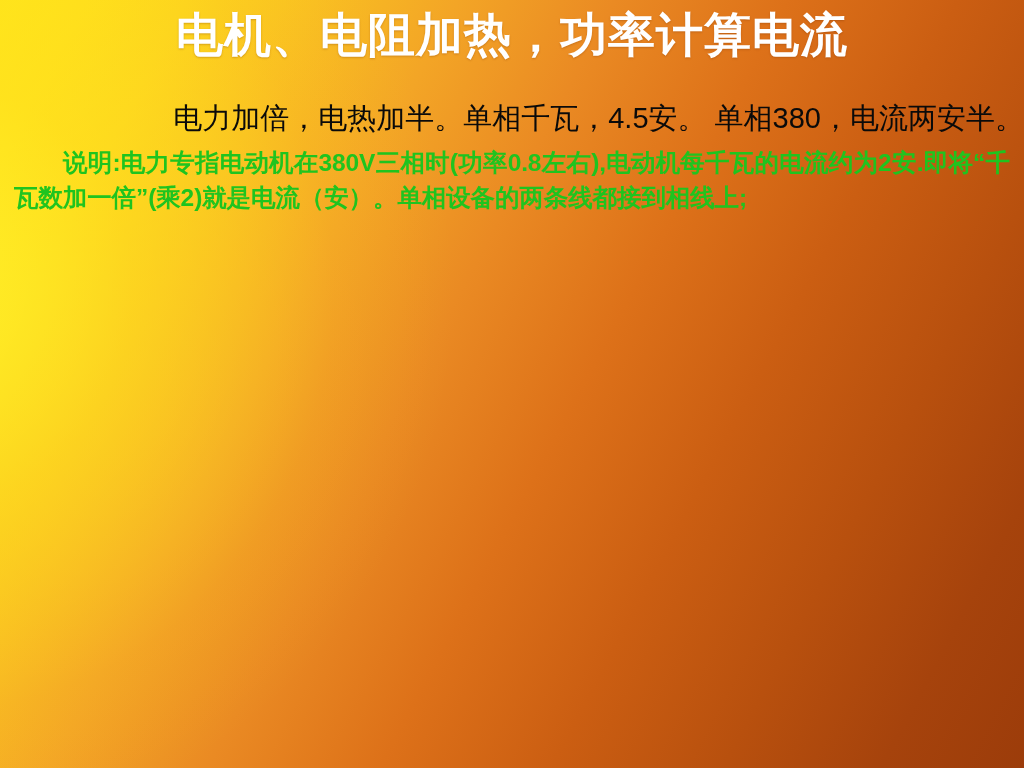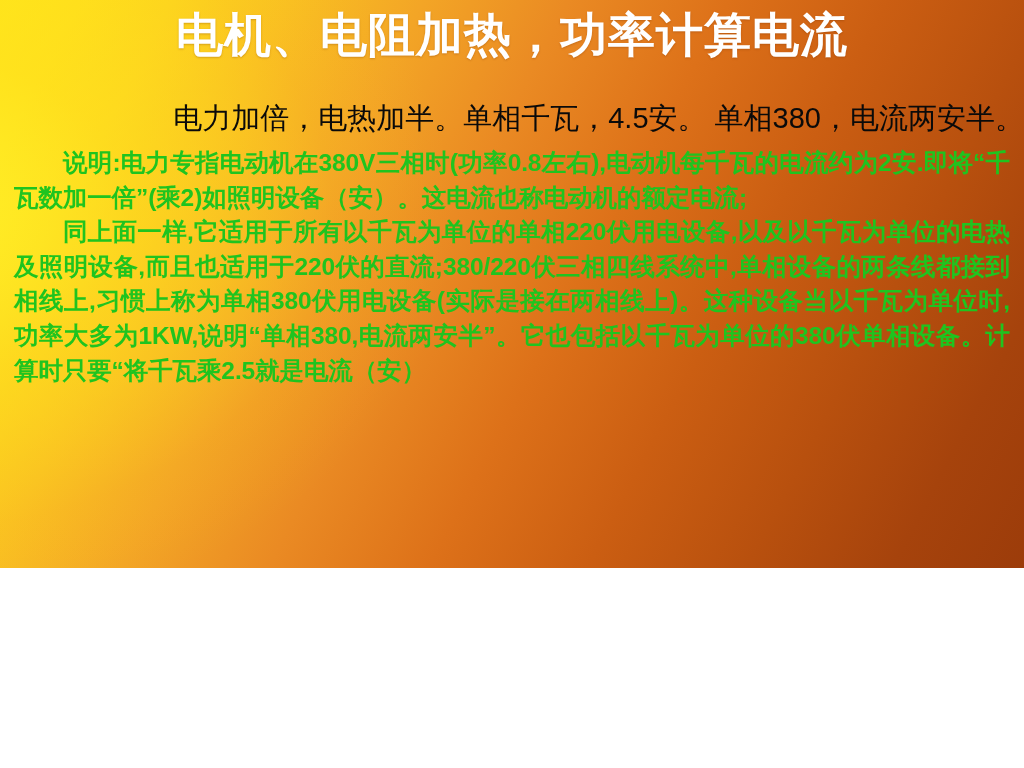--- a/index.html
+++ b/index.html
@@ -3,21 +3,21 @@
 <meta charset="utf-8">
 <title>电机、电阻加热，功率计算电流</title>
 <style>
   * { margin:0; padding:0; box-sizing:border-box; }
   html, body {
     width:1024px; height:768px; overflow:hidden;
     font-family:"Liberation Sans","DejaVu Sans",sans-serif;
   }
   #slide {
     position:relative;
-    width:1024px; height:568px;
+    width:1024px; height:768px;
     overflow:hidden;
     background:#d9791a;
   }
   
   #bg-gradient {
     position:absolute; inset:0;
     background:
       linear-gradient(118deg,
         #ffe81a 0%,
         #ffe11b 6%,
@@ -93,22 +93,21 @@
 <div id="slide">
 
   <div id="bg-gradient"></div>
   <div id="bg-glow"></div>
 
   <div id="title">电机、电阻加热，功率计算电流</div>
 
   <div id="subtitle">电力加倍，电热加半。单相千瓦，4.5安。 单相380，电流两安半。</div>
 
   <div id="body-text">
-    <p class="indent">说明:电力专指电动机在380V三相时(功率0.8左右),电动机每千瓦的电流约为2安.即将“千瓦数加一倍”(乘2)如照明设备（安）。这电流也称电动机的额定电流;</p>
-    <p class="indent">同上面一样,它适用于所有以千瓦为单位的单相220伏用电设备,以及以千瓦为单位的电热及照明设备,而且也适用于220伏的直流;380/220伏三相四线系统中,单相设备的两条线都接到相线上,习惯上称为单相380伏用电设备(实际是接在两相线上)。这种设备当以千瓦为单位时,功率大多为1KW,说明“单相380,电流两安半”。它也包括以千瓦为单位的380伏单相设备。计算时只要“将千瓦乘2.5就是电流（安）</p>
+    <p class="indent">说明:电力专指电动机在380V三相时(功率0.8左右),电动机每千瓦的电流约为2安.即将“千瓦数加一倍”(乘2)就是电流（安）。单相设备的两条线都接到相线上;</p>
   </div>
 
   <div id="picture-strip">
 
     
     
 
     
     
 

